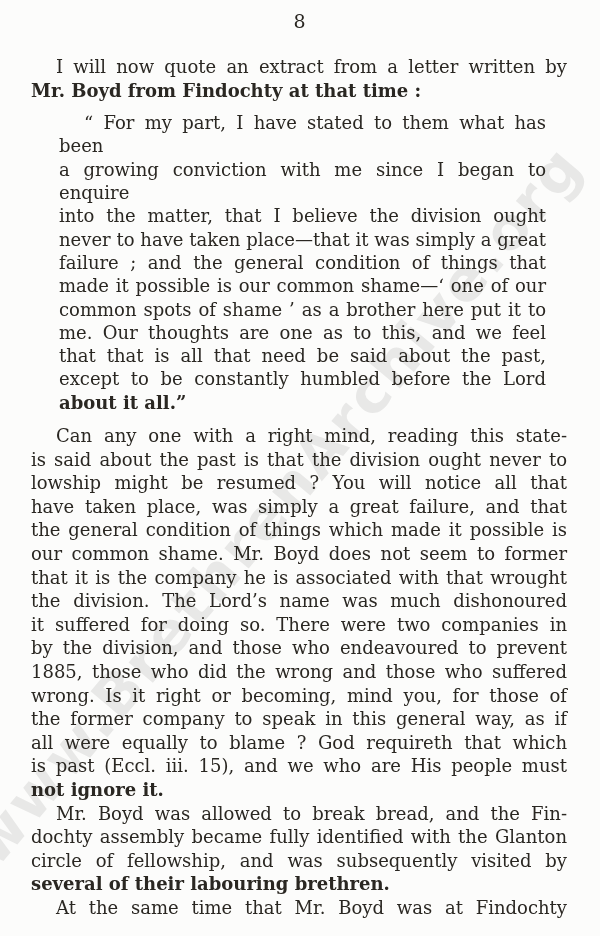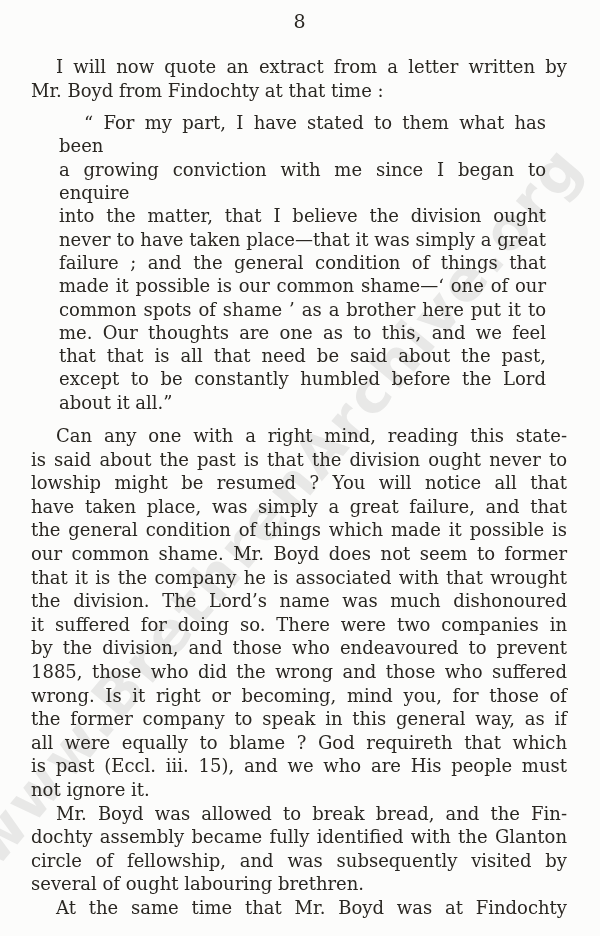--- a/index.html
+++ b/index.html
@@ -44,21 +44,21 @@
   }
   .para { margin: 0; }
   .line {
     display: block;
     font-size: 18px;
     line-height: 23.6px;
     text-align: justify;
     text-align-last: justify;
     white-space: normal;
   }
-  .line.last { text-align-last: left; }
+  .line.last { text-align-last: left; font-weight: bold; }
   .indent { text-indent: 25px; }
   .quote {
     margin: 9px 21px 10px 28px;
   }
   .quote .line { font-size: 18px; line-height: 23.3px; }
 </style>
 </head>
 <body>
 
 <div class="page">
@@ -104,21 +104,21 @@
       <span class="line">the former company to speak in this general way, as if</span>
       <span class="line">all were equally to blame ? God requireth that which</span>
       <span class="line">is past (Eccl. iii. 15), and we who are His people must</span>
       <span class="line last">not ignore it.</span>
     </div>
 
     <div class="para">
       <span class="line indent">Mr. Boyd was allowed to break bread, and the Fin-</span>
       <span class="line">dochty assembly became fully identified with the Glanton</span>
       <span class="line">circle of fellowship, and was subsequently visited by</span>
-      <span class="line last">several of ought labouring brethren.</span>
+      <span class="line last">several of their labouring brethren.</span>
     </div>
 
     <div class="para">
       <span class="line indent">At the same time that Mr. Boyd was at Findochty</span>
     </div>
 
   </div>
 </div>
 
 </body></html>

